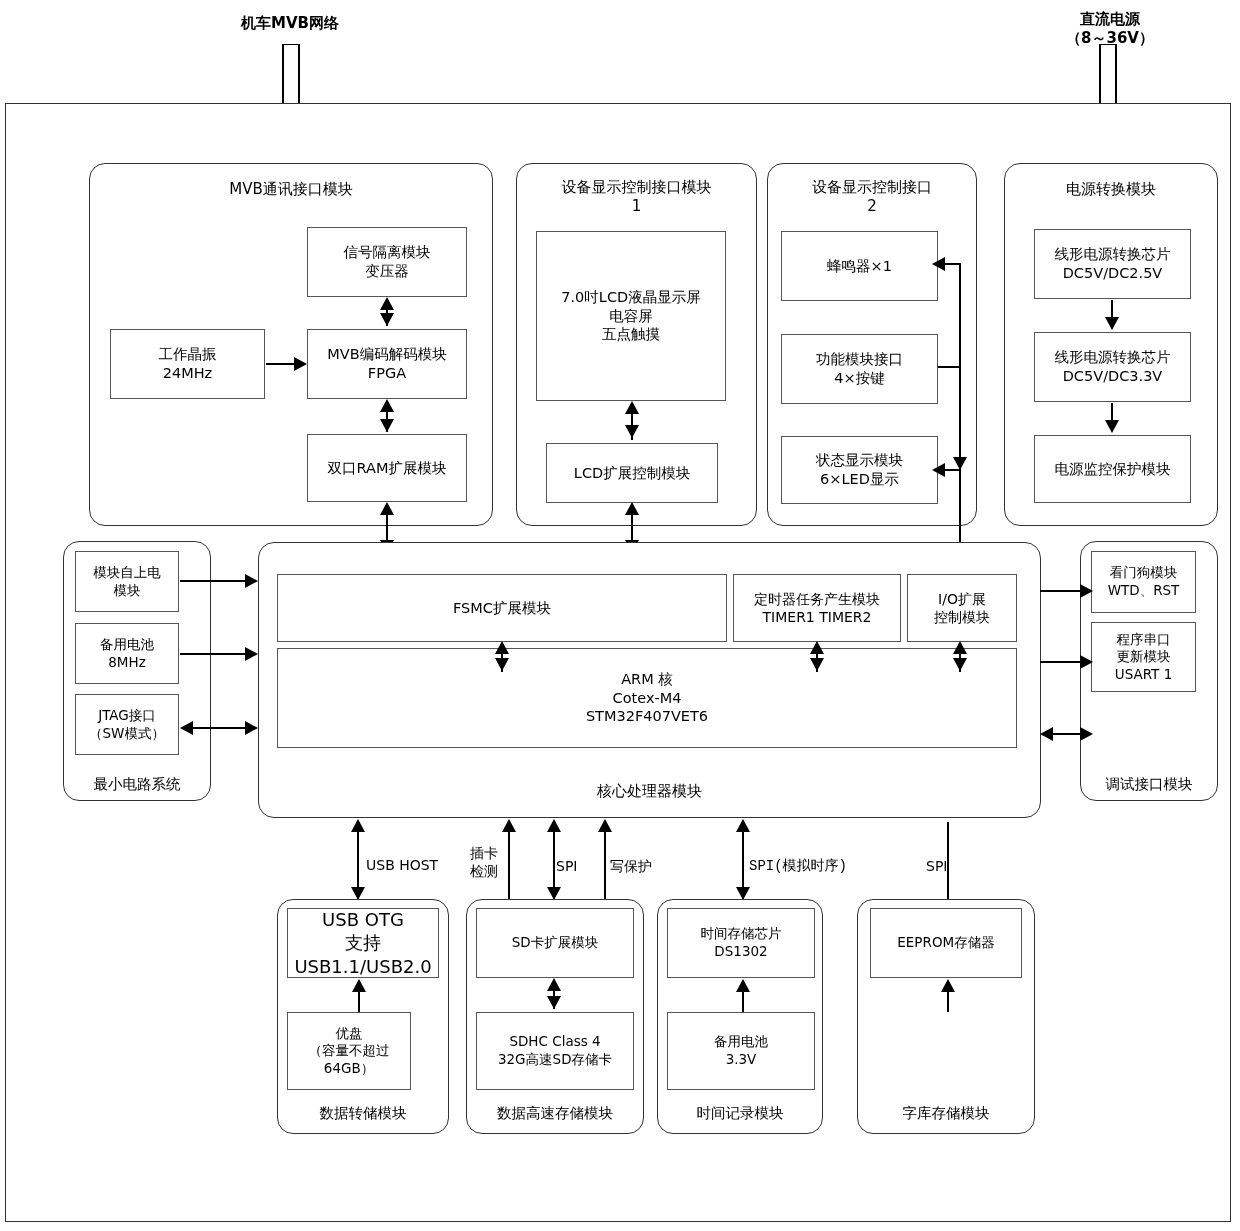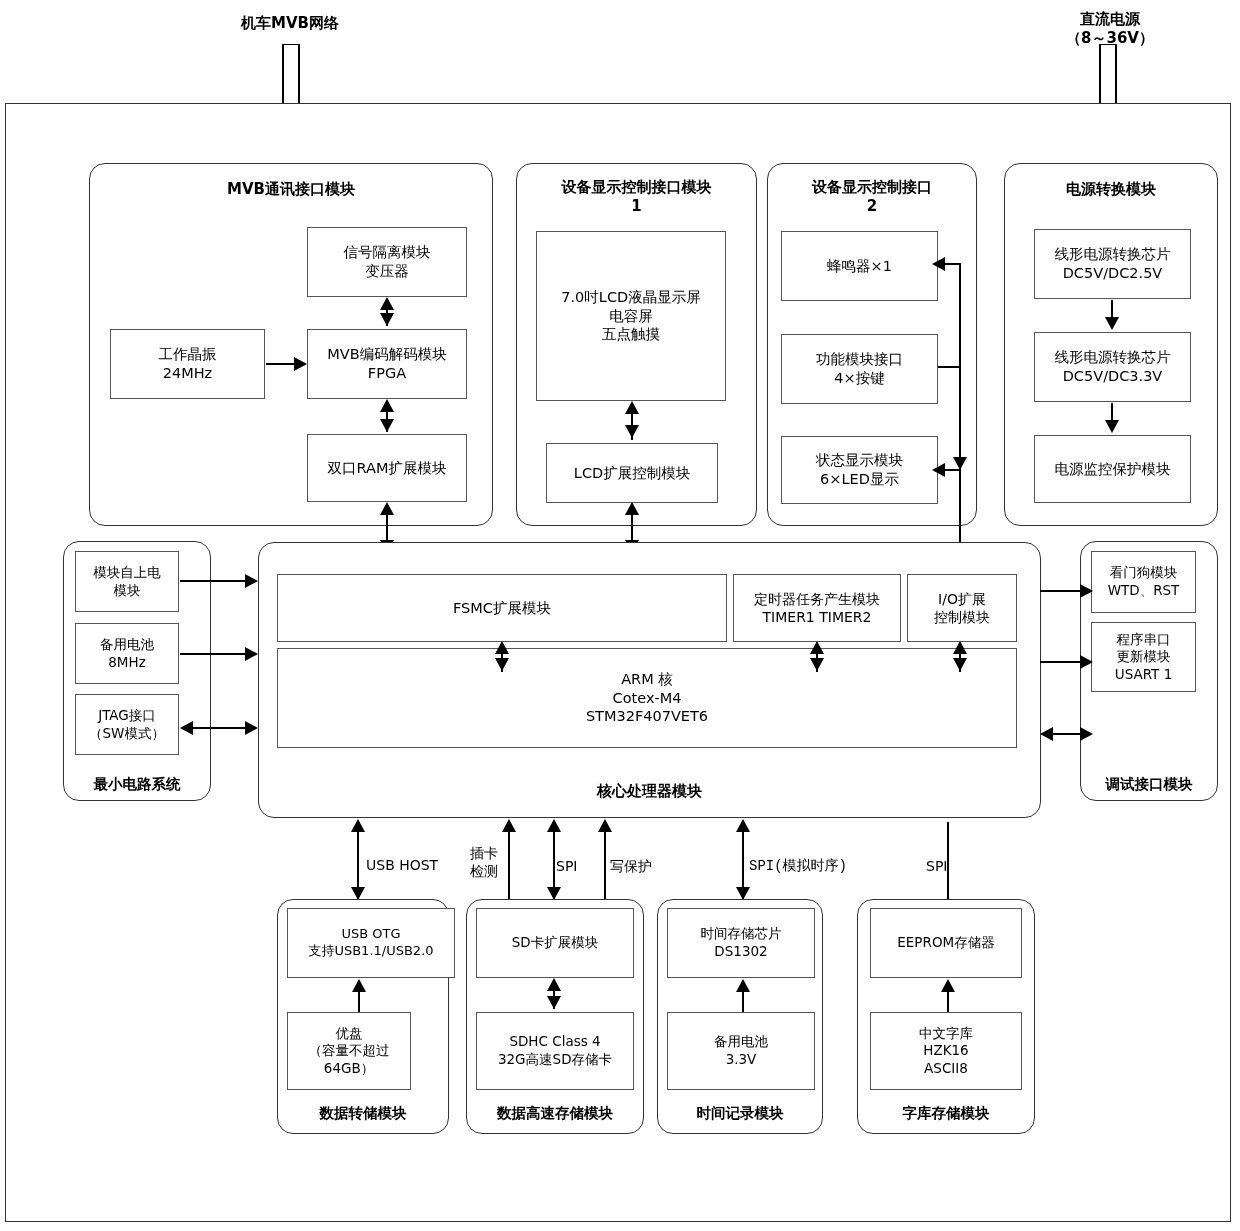--- a/index.html
+++ b/index.html
@@ -15,21 +15,21 @@
   
   .outer-frame{border:1.4px solid #333;background:#fff;}
 
   
   .group{border:1.3px solid #333;border-radius:16px;background:#fff;}
 
   
   .blk{border:1.1px solid #555;background:#fff;display:flex;align-items:center;
        justify-content:center;text-align:center;line-height:1.3;}
 
-  .grp-title{position:absolute;text-align:center;font-weight:bold;line-height:1.25;}
+  .grp-title{position:absolute;text-align:center;font-weight:normal;line-height:1.25;}
 
   
   .vline{position:absolute;background:#000;width:2px;}
   .hline{position:absolute;background:#000;height:2px;}
 
   .arr{position:absolute;width:0;height:0;}
   .arr-d{border-left:7px solid transparent;border-right:7px solid transparent;border-top:13px solid #000;}
   .arr-u{border-left:7px solid transparent;border-right:7px solid transparent;border-bottom:13px solid #000;}
   .arr-r{border-top:7px solid transparent;border-bottom:7px solid transparent;border-left:13px solid #000;}
   .arr-l{border-top:7px solid transparent;border-bottom:7px solid transparent;border-right:13px solid #000;}
@@ -317,21 +317,21 @@
   <div class="arr arr-u" style="left:736px;top:819px;"></div>
   <div class="arr arr-d" style="left:736px;top:887px;"></div>
   <div class="lbl" style="left:749px;top:858px;width:140px;text-align:left;font-size:14px;font-family:Liberation Mono, monospace;">SPI(模拟时序)</div>
 
   <div class="vline" style="left:947px;top:822px;height:90px;"></div>
   <div class="lbl" style="left:926px;top:858px;width:40px;text-align:left;font-size:14px;">SPI</div>
 
   <div class="abs group" style="left:277px;top:899px;width:172px;height:235px;"></div>
   <div class="grp-title" style="left:277px;top:1104px;width:172px;font-size:14.5px;">数据转储模块</div>
 
-  <div class="abs blk" style="left:287px;top:908px;width:168px;height:70px;font-size:13px;">
+  <div class="abs blk" style="left:287px;top:908px;width:152px;height:70px;font-size:18px;">
     <div>
       <div>USB OTG</div>
       <div>支持USB1.1/USB2.0</div>
     </div>
   </div>
 
   <div class="abs blk" style="left:287px;top:1012px;width:124px;height:78px;font-size:13.5px;">
     <div>
       <div>优盘</div>
       <div>（容量不超过</div>
@@ -380,24 +380,17 @@
   <div class="vline" style="left:742px;top:988px;width:1.6px;height:24px;"></div>
   <div class="arr arr-u" style="left:736px;top:979px;"></div>
 
   <div class="abs group" style="left:857px;top:899px;width:178px;height:235px;"></div>
   <div class="grp-title" style="left:857px;top:1104px;width:178px;font-size:14.5px;">字库存储模块</div>
 
   <div class="abs blk" style="left:870px;top:908px;width:152px;height:70px;font-size:13.5px;">
     <div>EEPROM存储器</div>
   </div>
 
-  <div class="abs blk" style="left:870px;top:1012px;width:152px;height:78px;font-size:13.5px;">
-    <div>
-      <div>中文字库</div>
-      <div>HZK16</div>
-      <div>ASCII8</div>
-    </div>
-  </div>
 
   <div class="vline" style="left:947px;top:988px;width:1.6px;height:24px;"></div>
   <div class="arr arr-u" style="left:941px;top:979px;"></div>
 
 </div>
 
 </body></html>

